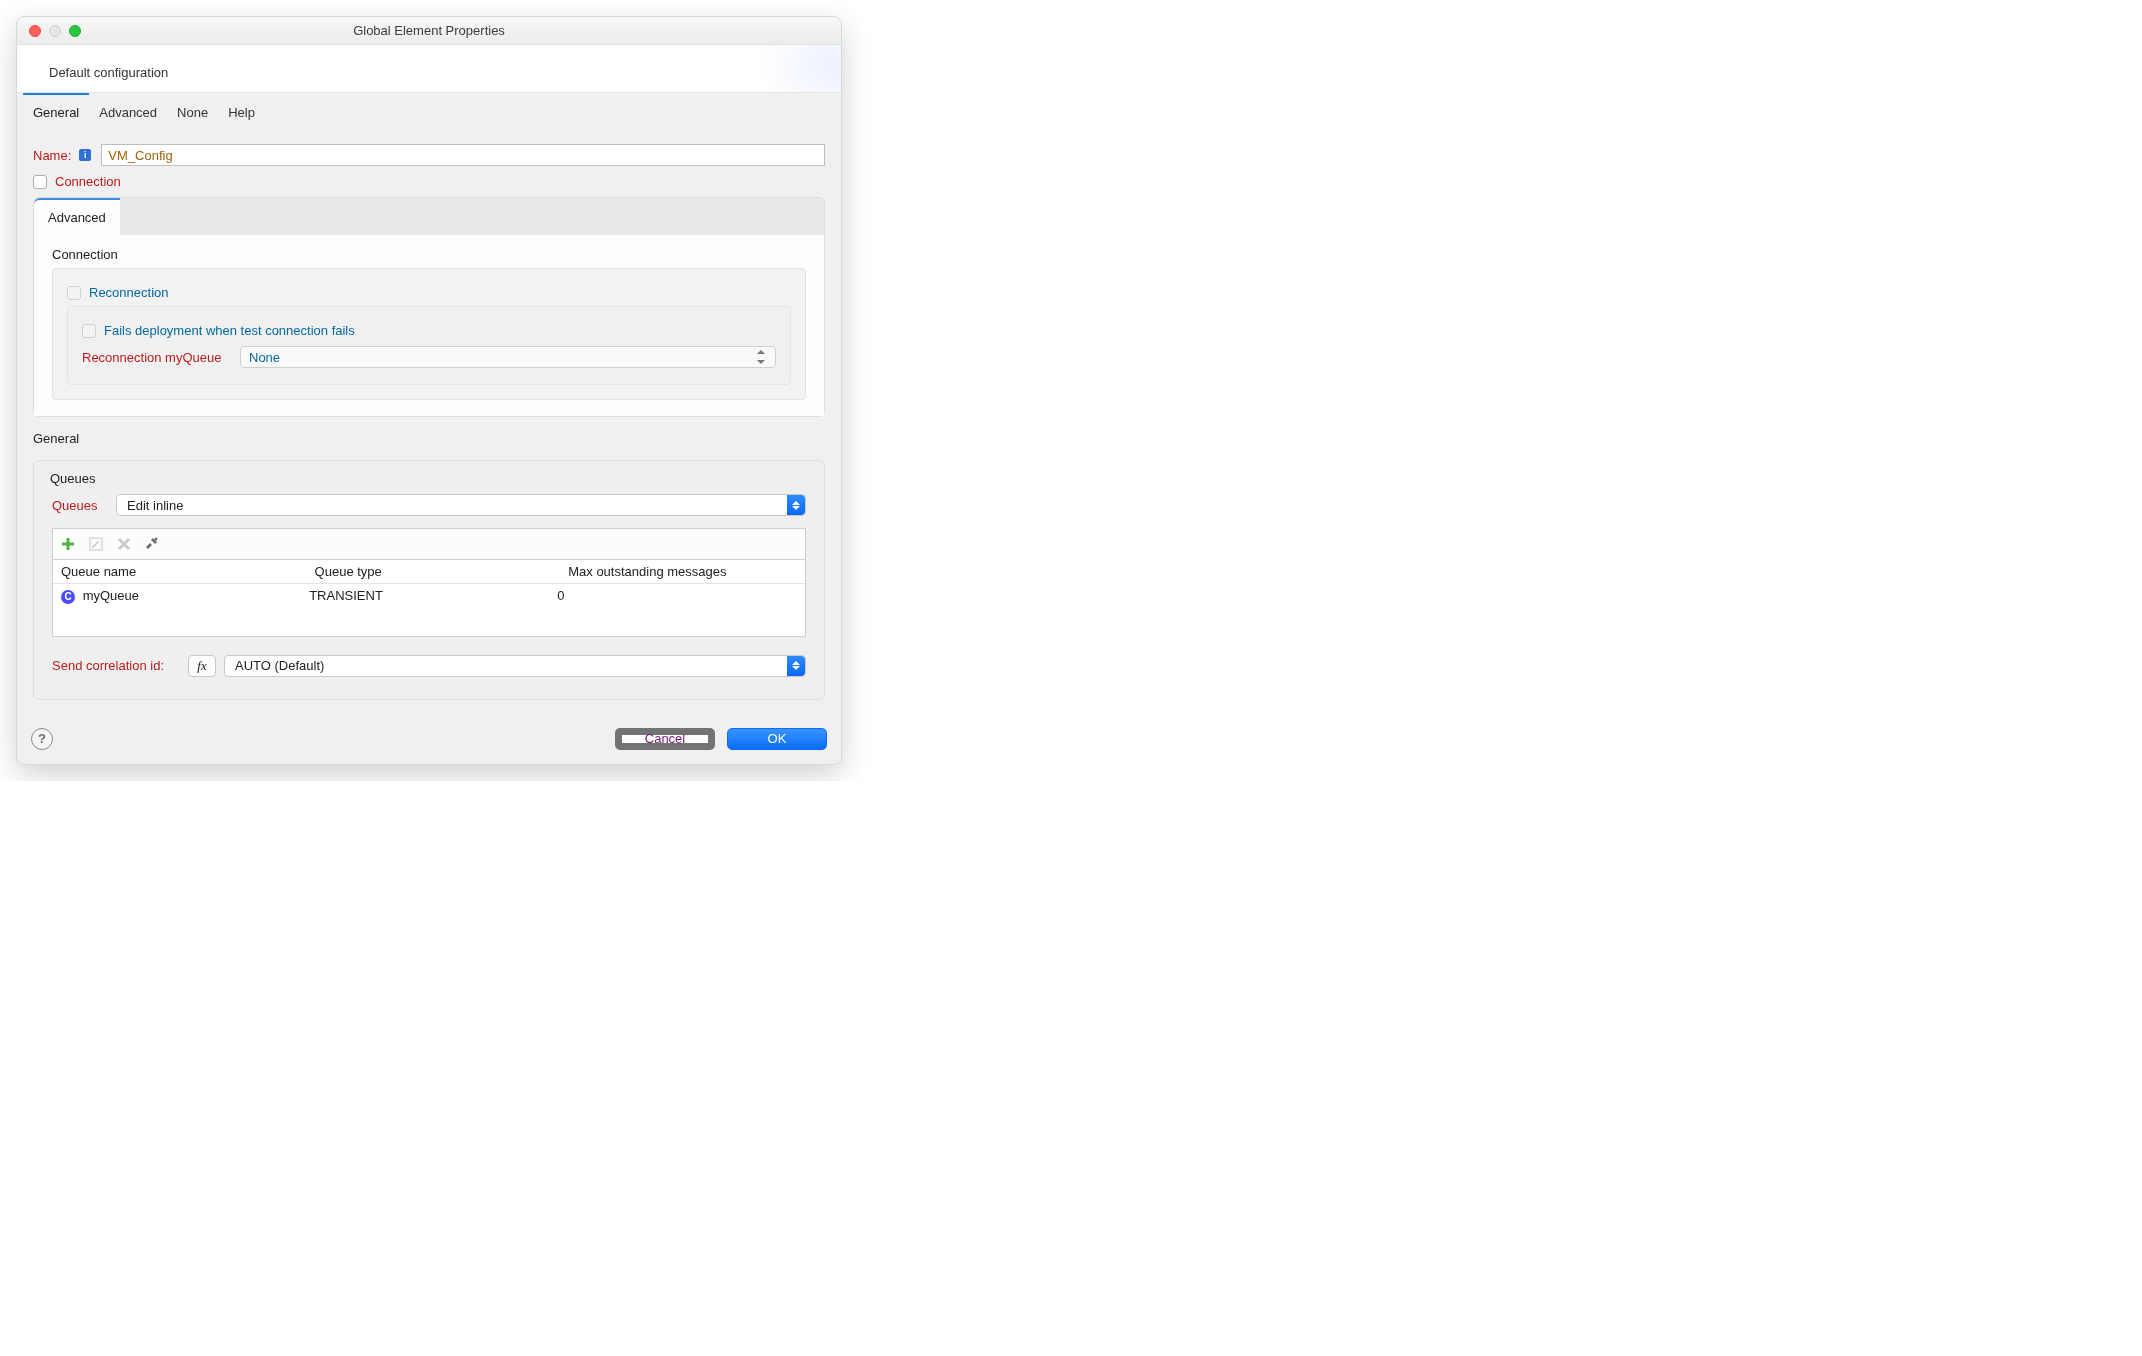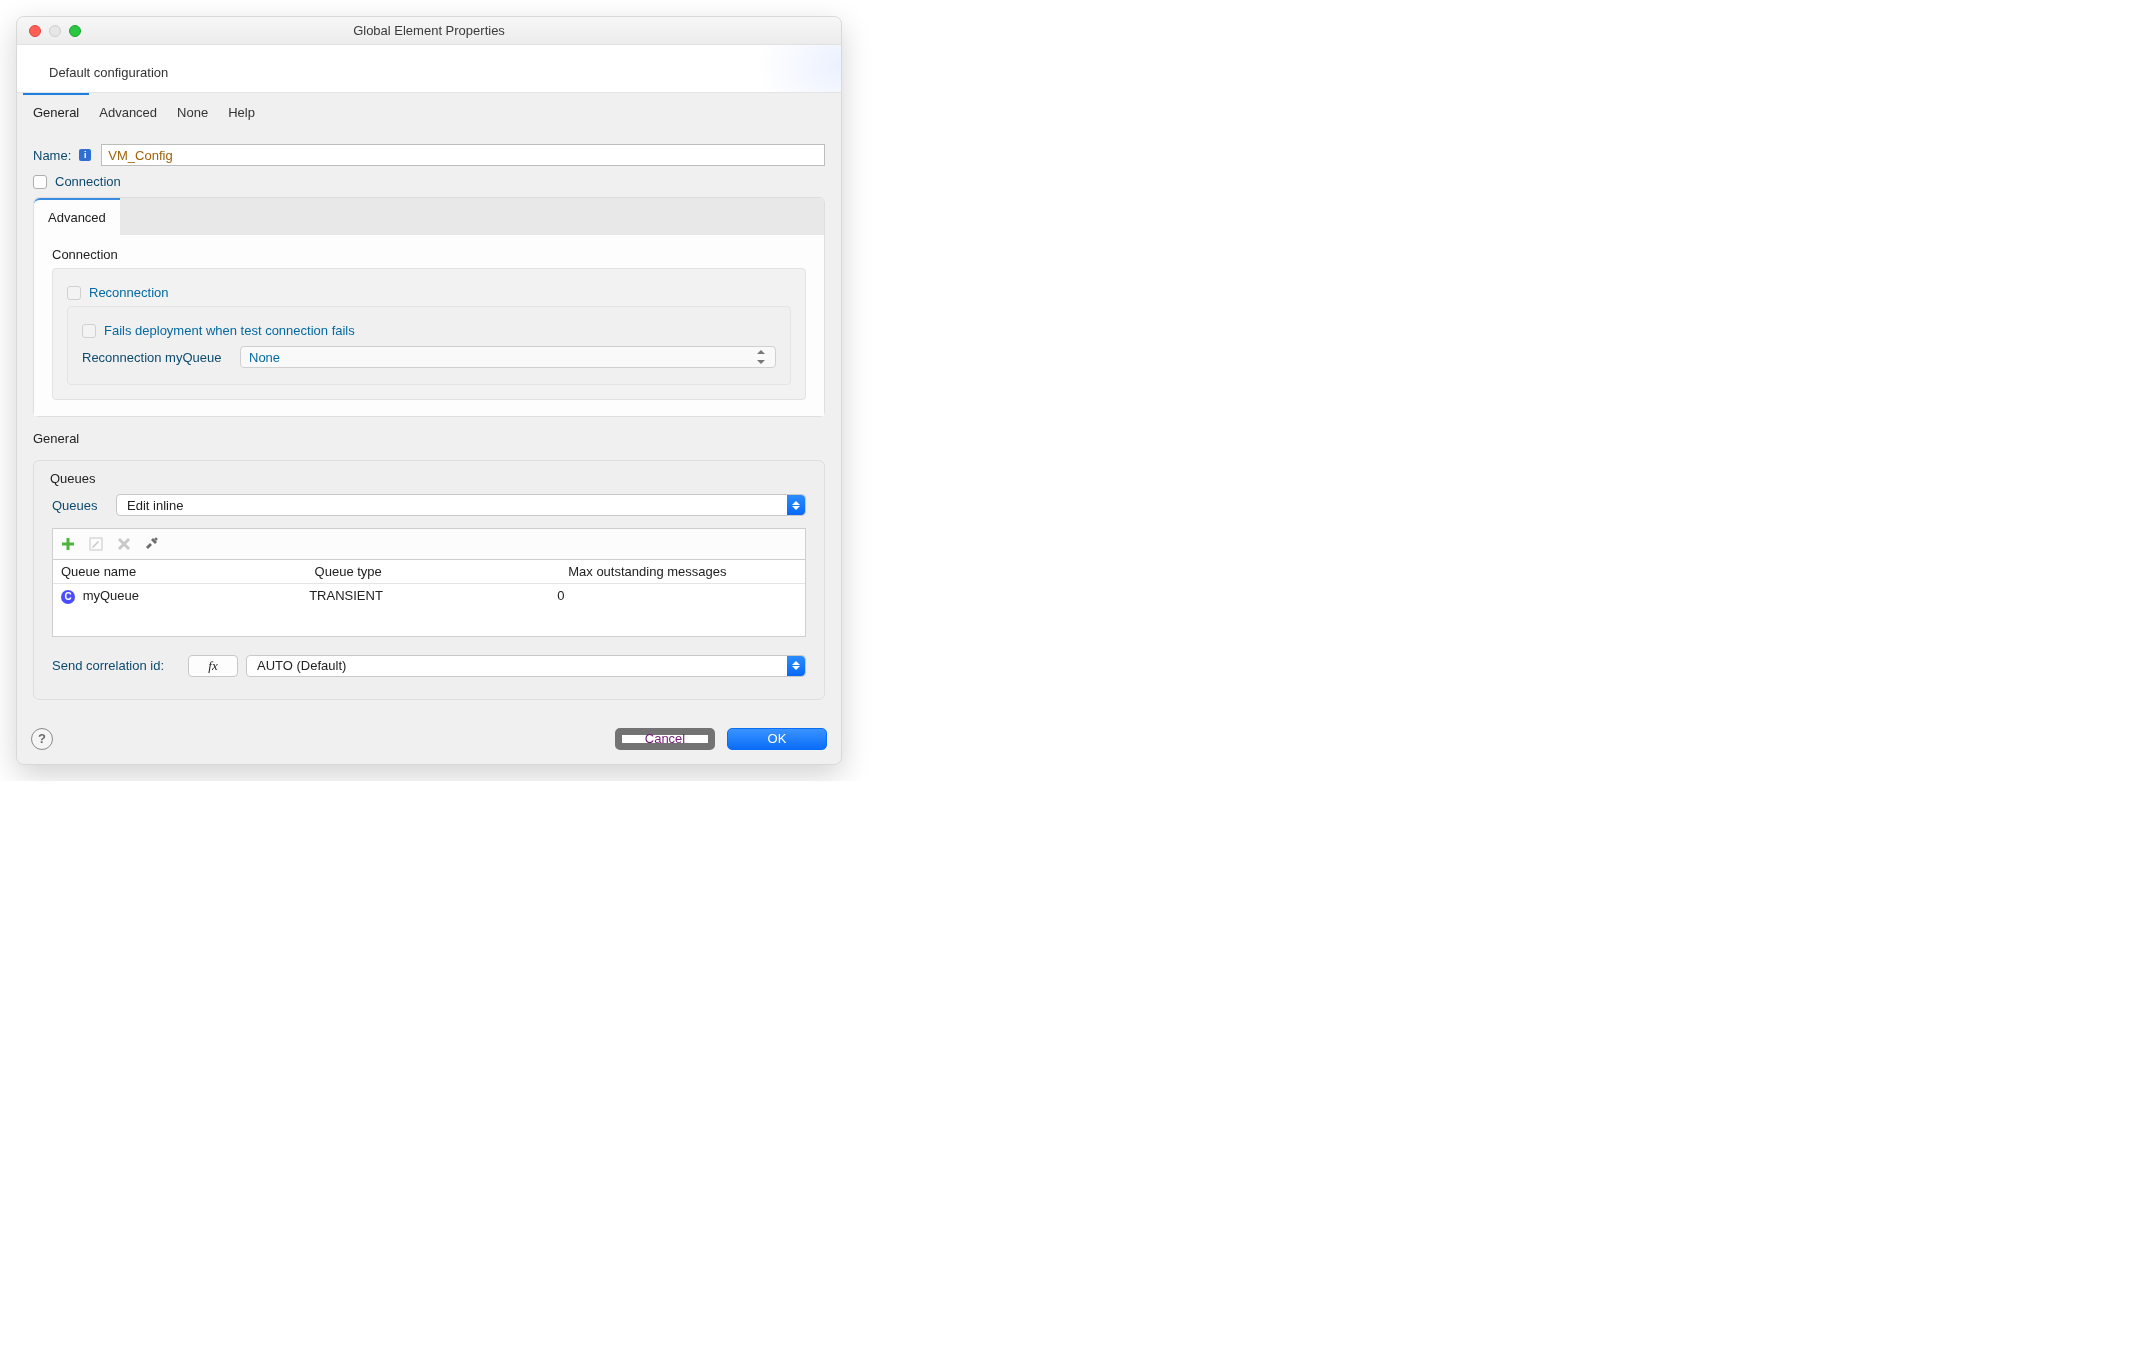--- a/index.html
+++ b/index.html
@@ -63,21 +63,21 @@
     color:#222;
     border-top: 2px solid #1e7fe0;
     background:#f0f0f0;
     font-weight: 500;
   }
   .panel {
     background:#f0f0f0;
     padding: 10px 16px 14px 16px;
   }
   .row { display:flex; align-items:center; gap:8px; margin:6px 0; }
-  .lbl { font-size:13px; color:#0c4a6e; }
+  .lbl { font-size:13px; color:#b91c1c; }
   input.text {
     flex:1;
     height:22px;
     border:1px solid #bdbdbd;
     background:#fff;
     padding:1px 6px;
     font-size:13px;
     color:#a16207;
   }
   .info-badge {
@@ -206,21 +206,21 @@
   .ring {
     width:14px; height:14px; border-radius:50%;
     background:#4a4cff;
     display:inline-flex; align-items:center; justify-content:center;
     margin-right:4px; vertical-align:middle;
   }
   .ring span { color:#fff; font-size:10px; font-weight:700; line-height:1; }
   .tbl .pad { height:28px; }
 
   .fx {
-    width:50px; height:22px;
+    width:28px; height:22px;
     border:1px solid #c8c8c8; border-radius:4px;
     background:#fdfdfd;
     display:flex; align-items:center; justify-content:center;
     font-style:italic; font-family: "Times New Roman", serif;
     font-size:13px;
   }
 
   .footer {
     display:flex; align-items:center; justify-content:space-between;
     padding: 14px 14px;

